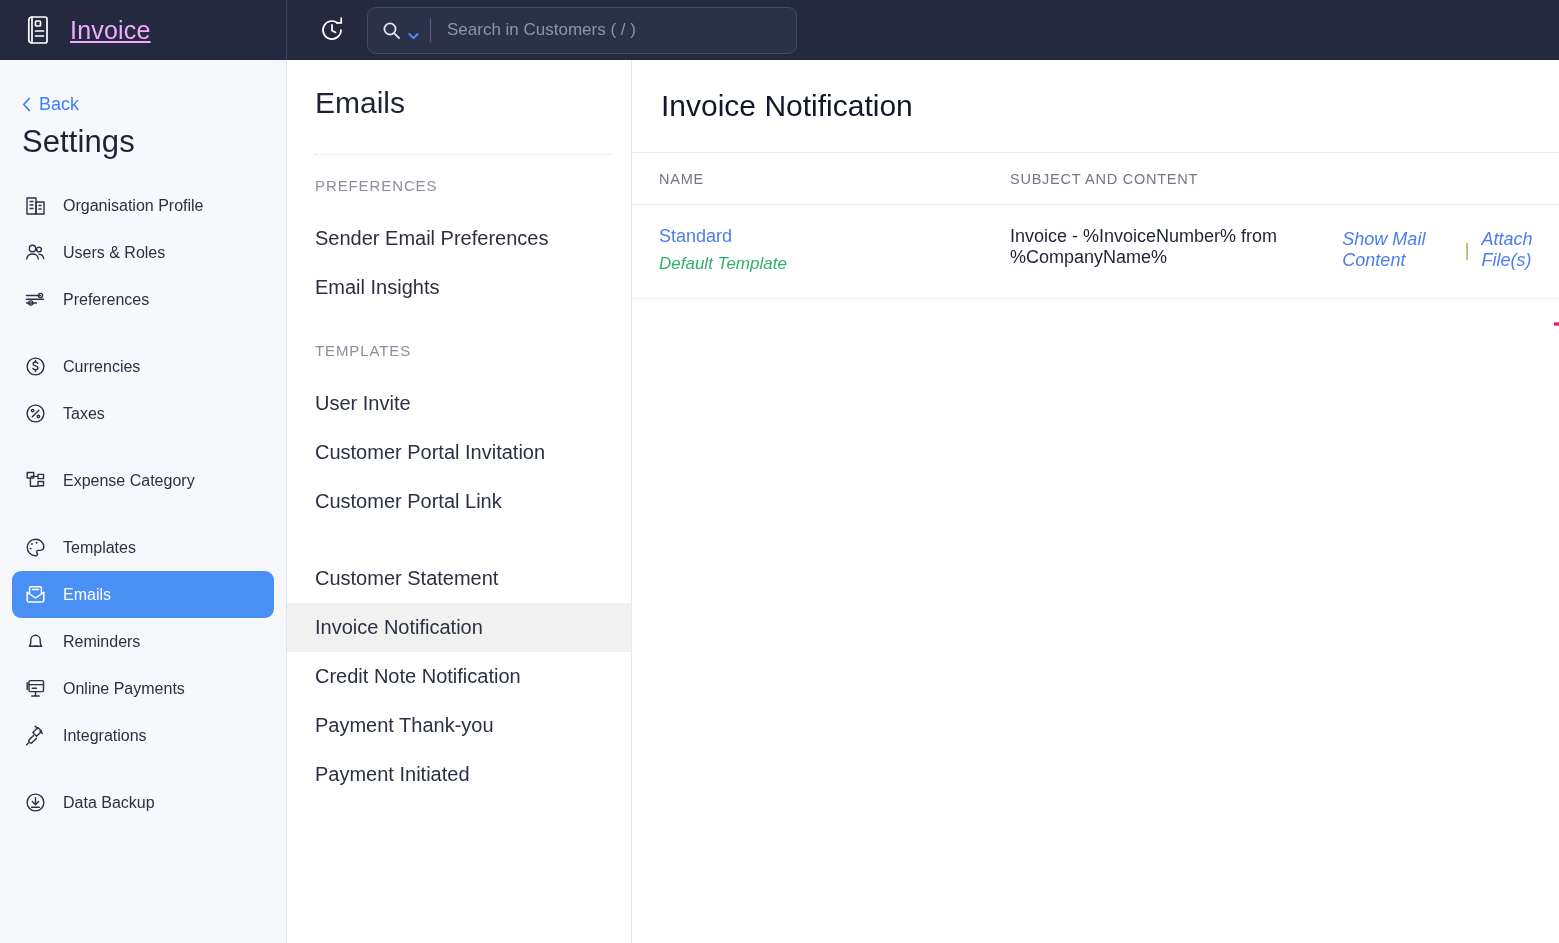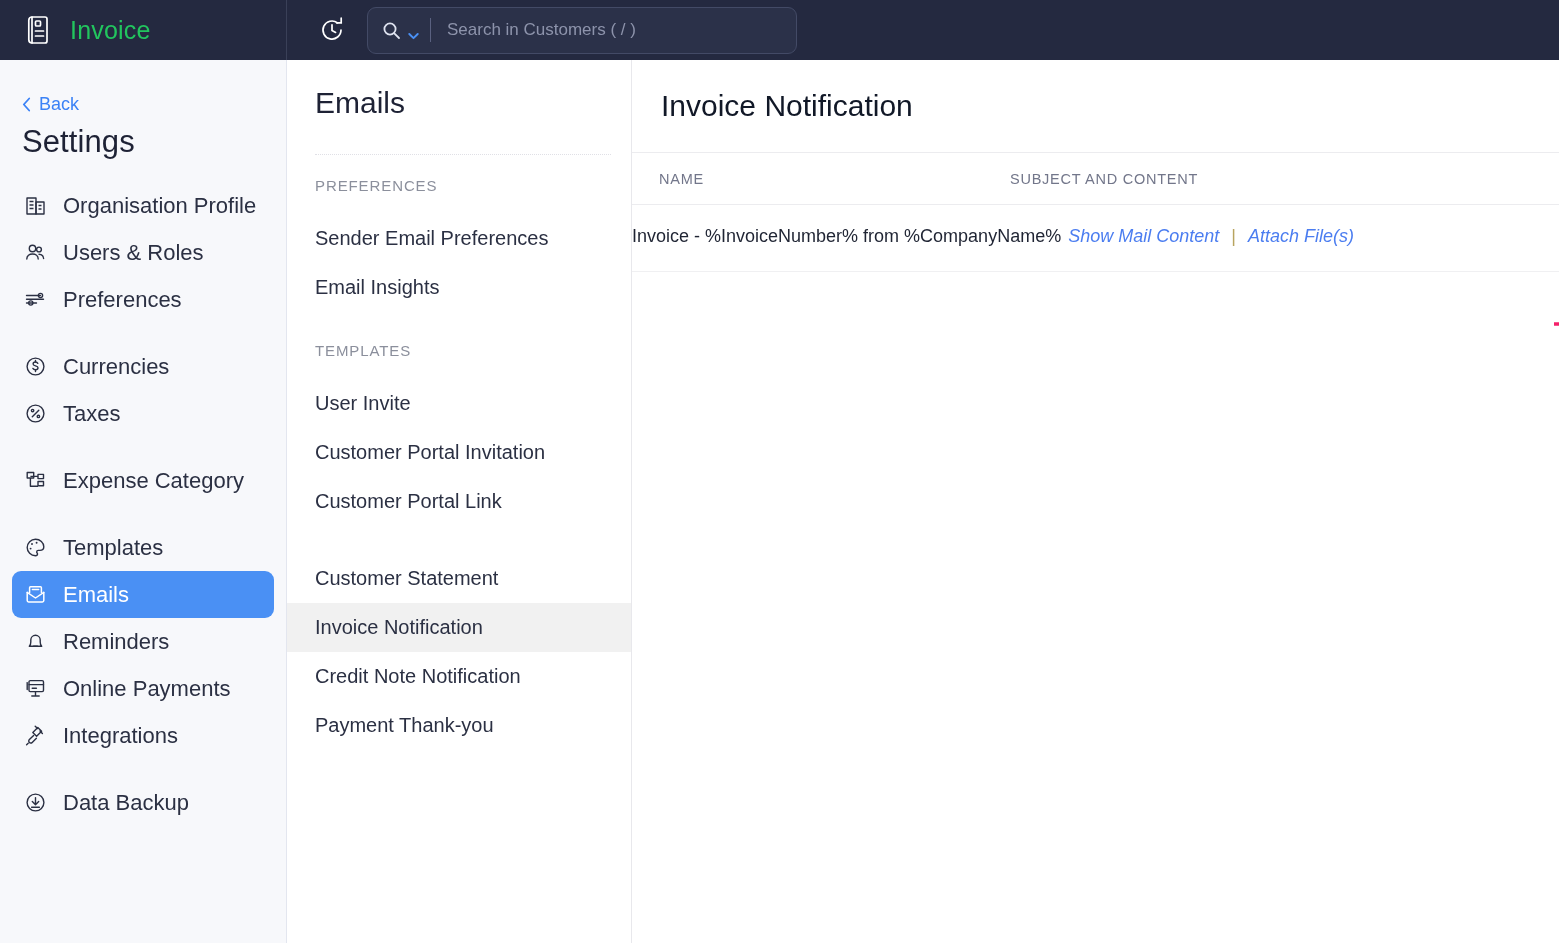--- a/index.html
+++ b/index.html
@@ -20,21 +20,21 @@
   }
   .brand {
     width: 287px; height: 60px;
     display: flex; align-items: center;
     padding-left: 22px;
     gap: 14px;
     border-right: 1px solid #3a4058;
   }
   .brand-icon { width: 34px; height: 34px; display:block; }
   .brand-title {
-    color: #22c55e; font-size: 25px; font-weight: 400; letter-spacing: .2px;
+    color: #f0abfc; font-size: 25px; font-weight: 400; letter-spacing: .2px; text-decoration: underline;
   }
   .topbar-right {
     display: flex; align-items: center; gap: 22px;
     padding-left: 32px;
   }
   .refresh-icon { width: 26px; height: 26px; cursor: pointer; }
   .searchbox {
     width: 430px; height: 47px;
     background: #2b3149;
     border: 1px solid #434a66;
@@ -79,21 +79,21 @@
   .nav-group { display: flex; flex-direction: column; }
   .nav-group + .nav-group { margin-top: 20px; }
   .nav-item {
     display: flex; align-items: center; gap: 16px;
     height: 47px;
     margin: 0 12px;
     padding-left: 12px;
     border-radius: 9px;
     cursor: pointer;
     color: #2b3043;
-    font-size: 22px;
+    font-size: 16px;
   }
   .nav-item .nav-ico { width: 23px; height: 23px; flex: 0 0 23px; display:flex; align-items:center; justify-content:center;}
   .nav-item.active { background: #4a90f4; color: #ffffff; }
   .nav-item.active svg { stroke: #ffffff; }
 
   
   .midpanel {
     width: 345px; flex: 0 0 345px;
     background: #ffffff;
     border-right: 1px solid #e8e8ec;
@@ -373,34 +373,39 @@
       <div class="mid-item">User Invite</div>
       <div class="mid-item">Customer Portal Invitation</div>
       <div class="mid-item">Customer Portal Link</div>
 
       <div class="mid-gap-sm"></div>
 
       <div class="mid-item">Customer Statement</div>
       <div class="mid-item selected">Invoice Notification</div>
       <div class="mid-item">Credit Note Notification</div>
       <div class="mid-item">Payment Thank-you</div>
+      <div class="mid-item">Payment Initiated</div>
     </div>
 
     <div class="main">
       <div class="main-header">
         <div class="main-title">Invoice Notification</div>
       </div>
 
       <div class="tbl">
         <div class="tbl-head">
           <div class="col-name">NAME</div>
           <div class="col-subject">SUBJECT AND CONTENT</div>
         </div>
 
         <div class="tbl-row">
+          <div class="cell-name">
+            <span class="row-link">Standard</span>
+            <span class="row-sub">Default Template</span>
+          </div>
           <div class="cell-subject">
             <span class="subject-text">Invoice - %InvoiceNumber% from %CompanyName%</span>
             <span class="actions">
               <span class="action-link">Show Mail Content</span>
               <span class="action-sep">|</span>
               <span class="action-link">Attach File(s)</span>
             </span>
           </div>
         </div>
       </div>

